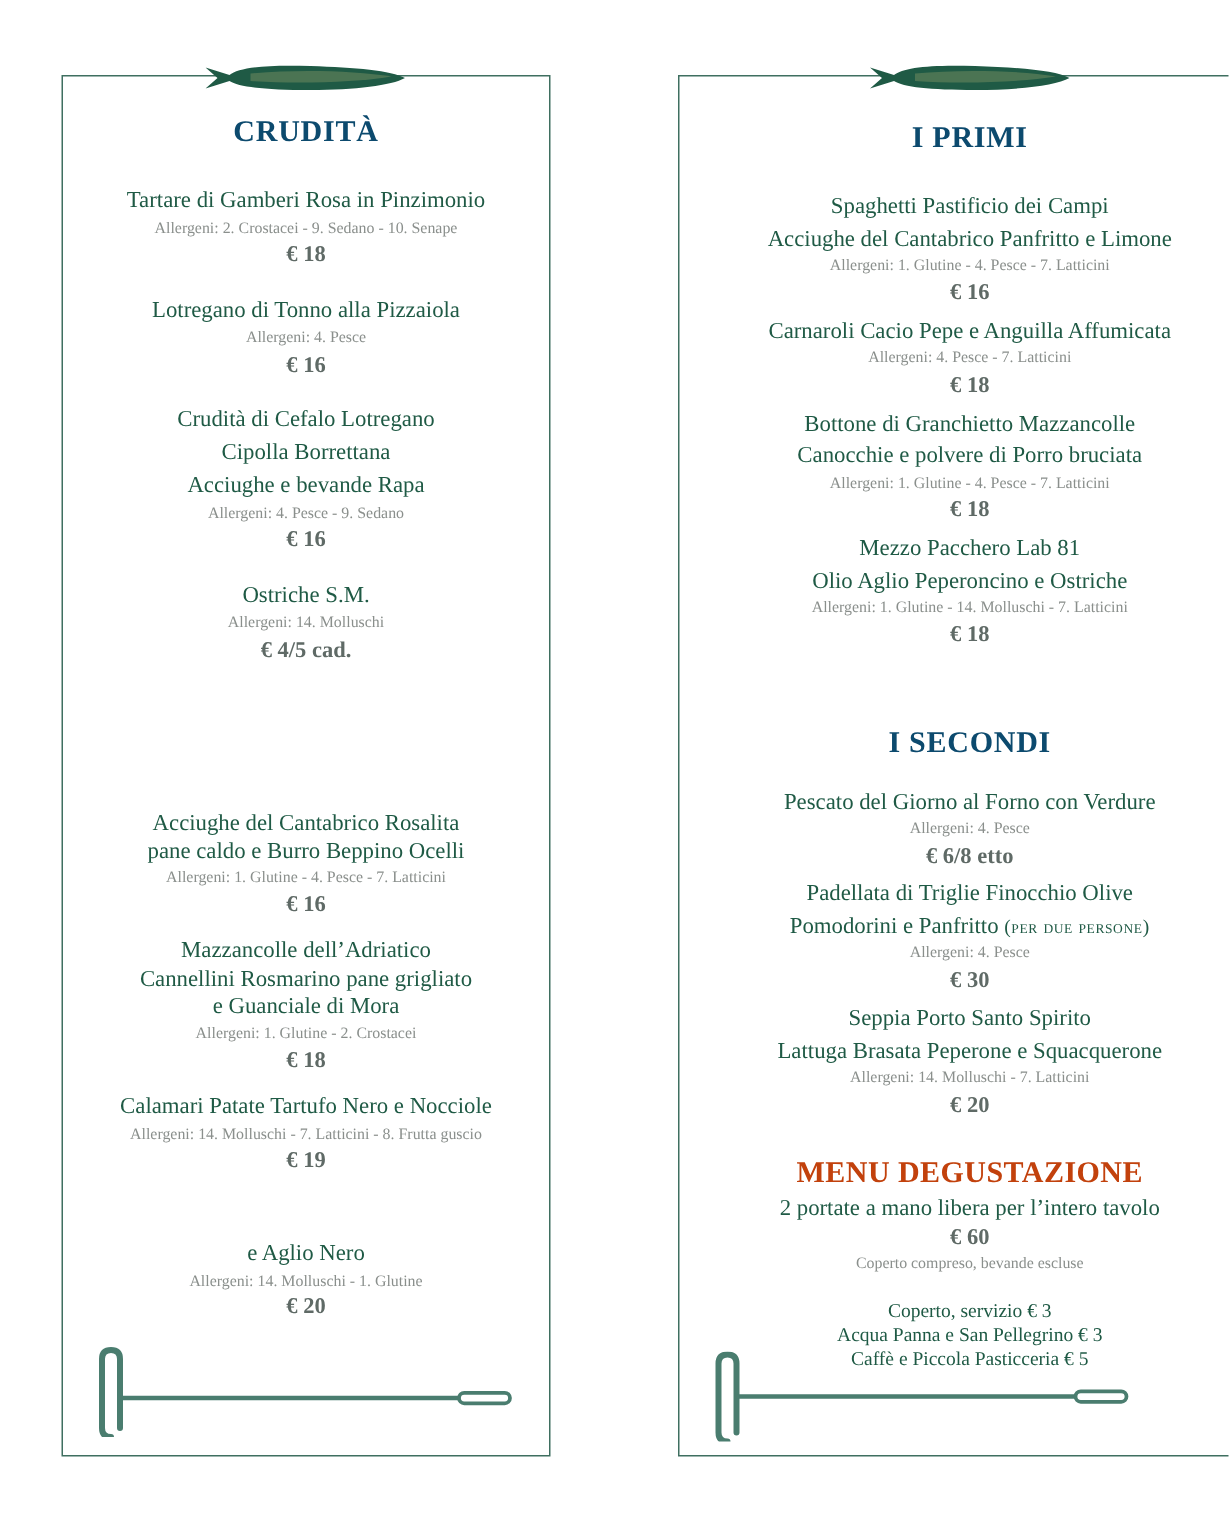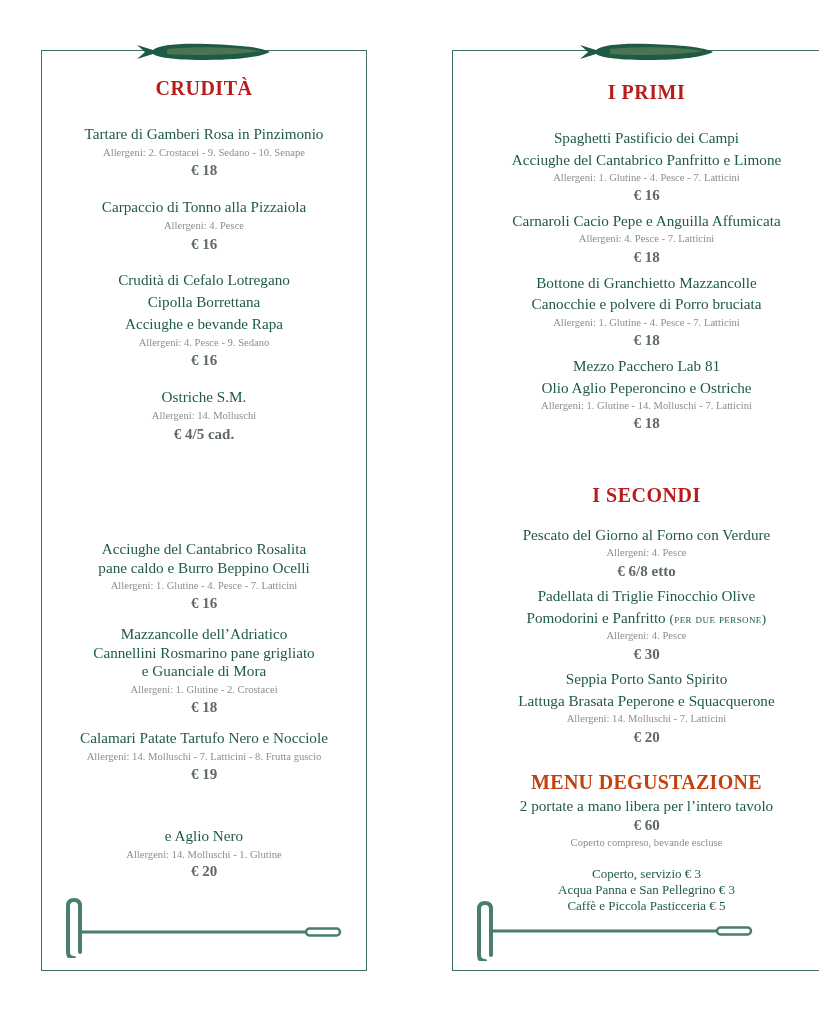--- a/index.html
+++ b/index.html
@@ -4,21 +4,21 @@
 <style>
   html, body { margin:0; padding:0; background:#ffffff; }
   body { width:819px; height:1024px; position:relative; overflow:hidden;
          font-family:"Liberation Serif","DejaVu Serif",serif; color:#1f5a45; }
   .panel { position:absolute; top:50px; height:921px; border:1.5px solid #3f6f60;
            box-sizing:border-box; background:#fff; }
   .panel.left { left:41px; width:326px; }
   .panel.right { left:452px; width:389px;text-decoration:underline; }
   .fish { position:absolute; top:-10px; left:50%; transform:translateX(-50%); width:134px; height:22px; }
   .abs { position:absolute; left:0; right:0; text-align:center; }
-  .sec-title { font-weight:bold; font-size:20px; letter-spacing:0.5px; color:#b91c1c; }
+  .sec-title { font-weight:bold; font-size:20px; letter-spacing:0.5px; color:#0c4a6e; }
   .dish { font-size:15.2px; color:#1f5a45; line-height:21px; }
   .aller { font-size:10.6px; color:#8a8f8c; line-height:14px; }
   .price { font-size:15px; font-weight:bold; color:#5f6a66; line-height:19px; }
   .smallcaps { font-variant:small-caps; font-size:13px; letter-spacing:0.4px; }
   .sub-title { font-weight:bold; font-size:20px; letter-spacing:0.3px; color:#c2410c; }
   .note { font-size:10.6px; color:#8a8f8c; }
   .extra { font-size:13px; color:#1f5a45; line-height:15.5px; }
   .tool { position:absolute; left:22px; top:847px; width:280px; height:60px; }
 </style>
 </head>
@@ -29,21 +29,21 @@
     <path d="M0,4 L16,9 C22,4 40,2 70,3 C100,4 124,6 133,11 C124,16 100,19 70,19 C40,19 22,17 16,13 L0,18 L8,11 Z" fill="#1f5a45"></path>
     <path d="M30,8 C60,5 100,6 124,10 C100,14 60,15 30,13 Z" fill="#6f8a5e" opacity="0.55"></path>
   </svg>
 
   <div class="abs sec-title" style="top:26px">CRUDITÀ</div>
 
   <div class="abs dish" style="top:72px">Tartare di Gamberi Rosa in Pinzimonio</div>
   <div class="abs aller" style="top:95px">Allergeni: 2. Crostacei - 9. Sedano - 10. Senape</div>
   <div class="abs price" style="top:110px">€ 18</div>
 
-  <div class="abs dish" style="top:145px">Carpaccio di Tonno alla Pizzaiola</div>
+  <div class="abs dish" style="top:145px">Lotregano di Tonno alla Pizzaiola</div>
   <div class="abs aller" style="top:168px">Allergeni: 4. Pesce</div>
   <div class="abs price" style="top:184px">€ 16</div>
 
   <div class="abs dish" style="top:218px">Crudità di Cefalo Lotregano</div>
   <div class="abs dish" style="top:240px">Cipolla Borrettana</div>
   <div class="abs dish" style="top:262px">Acciughe e bevande Rapa</div>
   <div class="abs aller" style="top:285px">Allergeni: 4. Pesce - 9. Sedano</div>
   <div class="abs price" style="top:300px">€ 16</div>
 
   <div class="abs dish" style="top:335px">Ostriche S.M.</div>

